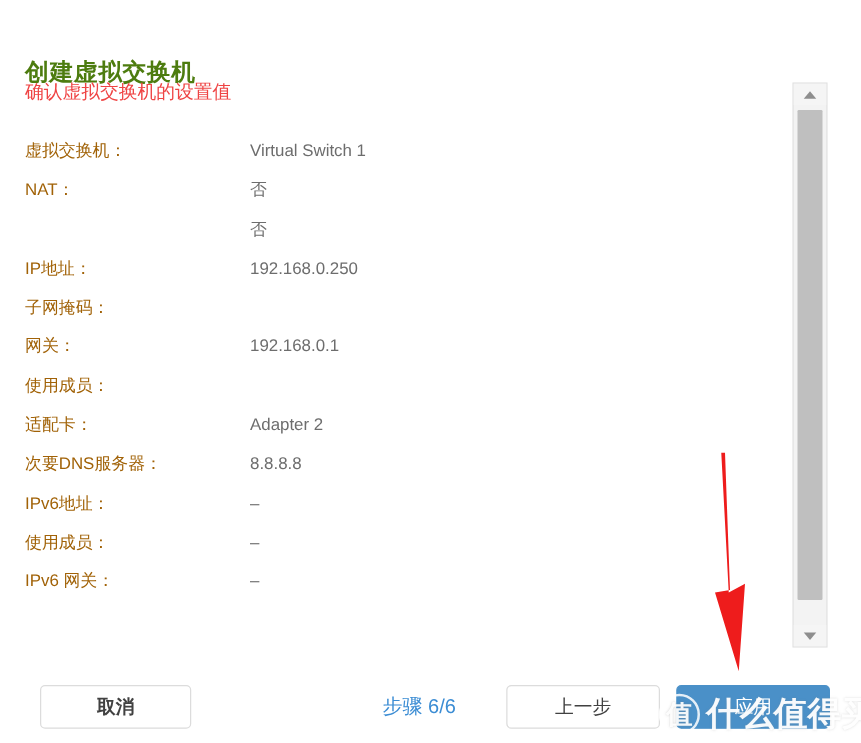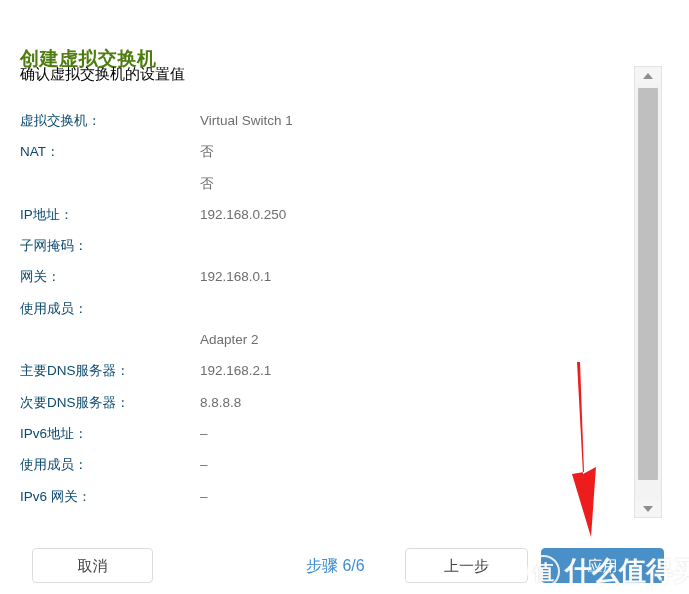--- a/index.html
+++ b/index.html
@@ -28,21 +28,21 @@
     line-height: 30px;
     margin-top: 40px;
   }
 
   
   #step-heading {
     position: absolute;
     left: 20px;
     top: 62px;
     font-size: 15px;
-    color: #000000;
+    color: #ef4444;
     line-height: 24px;
   }
 
   
   #summary-area {
     position: absolute;
     left: 0px;
     top: 105px;
     width: 628px;
     height: 420px;
@@ -52,21 +52,21 @@
     position: relative;
     height: 31.3px;
     line-height: 31.3px;
     white-space: nowrap;
   }
   .row-label {
     position: absolute;
     left: 20px;
     top: 0;
     font-size: 13.5px;
-    color: #0c4a6e;
+    color: #a16207;
   }
   .row-value {
     position: absolute;
     left: 200px;
     top: 0;
     font-size: 13.5px;
     color: #6d6d6d;
   }
 
   
@@ -151,20 +151,21 @@
     background: #4a90c8;
     border: 1px solid #4a90c8;
     color: #ffffff;
   }
   #cancel-button {
     left: 32px;
     top: 16px;
     width: 121px;
     height: 35px;
     line-height: 33px;
+    font-weight: bold;
   }
   #previous-button {
     left: 405px;
     top: 16px;
     width: 123px;
     height: 35px;
     line-height: 33px;
   }
   #apply-button {
     left: 541px;
@@ -248,25 +249,22 @@
       <span class="row-label">子网掩码：</span>
     </div>
     <div class="summary-row">
       <span class="row-label">网关：</span>
       <span class="row-value">192.168.0.1</span>
     </div>
     <div class="summary-row">
       <span class="row-label">使用成员：</span>
     </div>
     <div class="summary-row">
+      <span class="row-label">适配卡：</span>
       <span class="row-value">Adapter 2</span>
-    </div>
-    <div class="summary-row">
-      <span class="row-label">主要DNS服务器：</span>
-      <span class="row-value">192.168.2.1</span>
     </div>
     <div class="summary-row">
       <span class="row-label">次要DNS服务器：</span>
       <span class="row-value">8.8.8.8</span>
     </div>
     <div class="summary-row">
       <span class="row-label">IPv6地址：</span>
       <span class="row-value">–</span>
     </div>
     <div class="summary-row">

